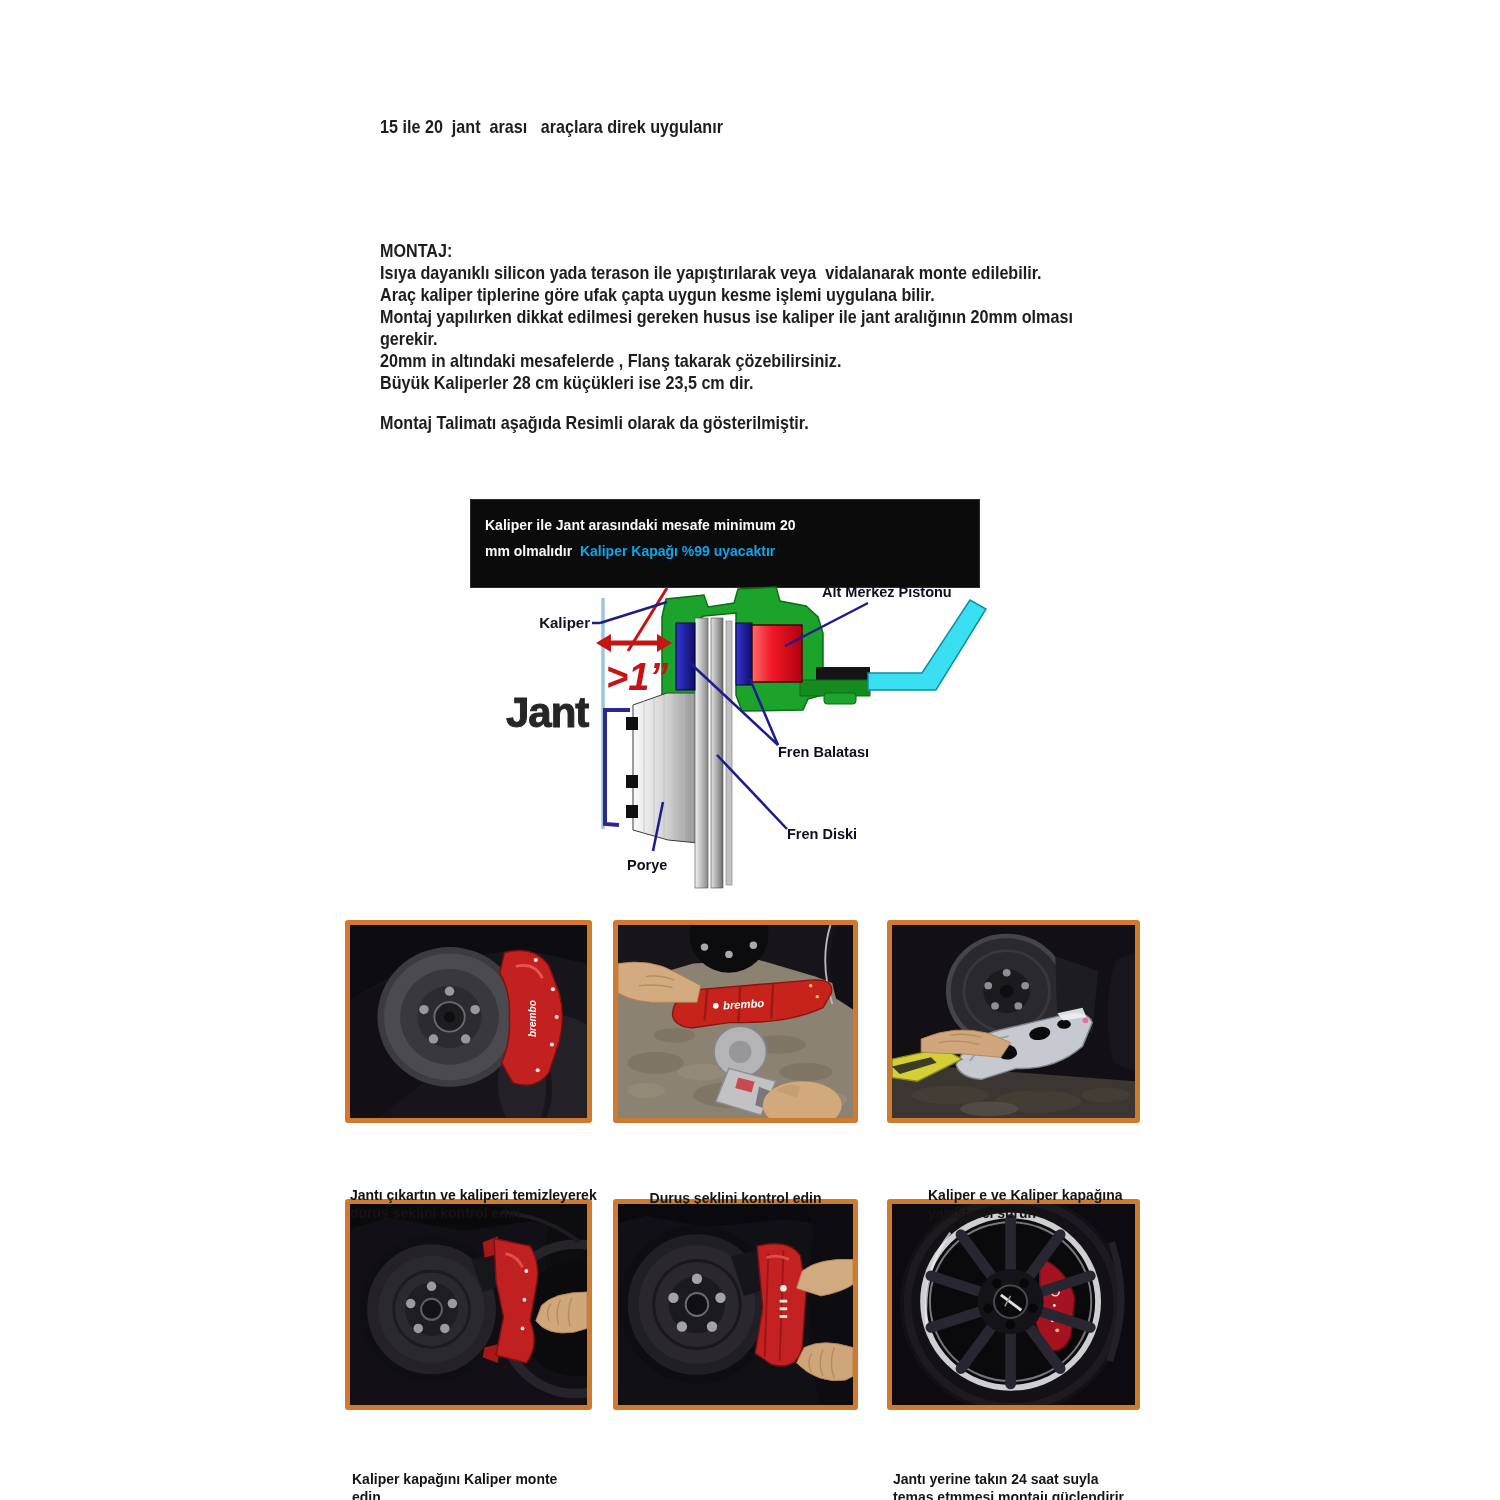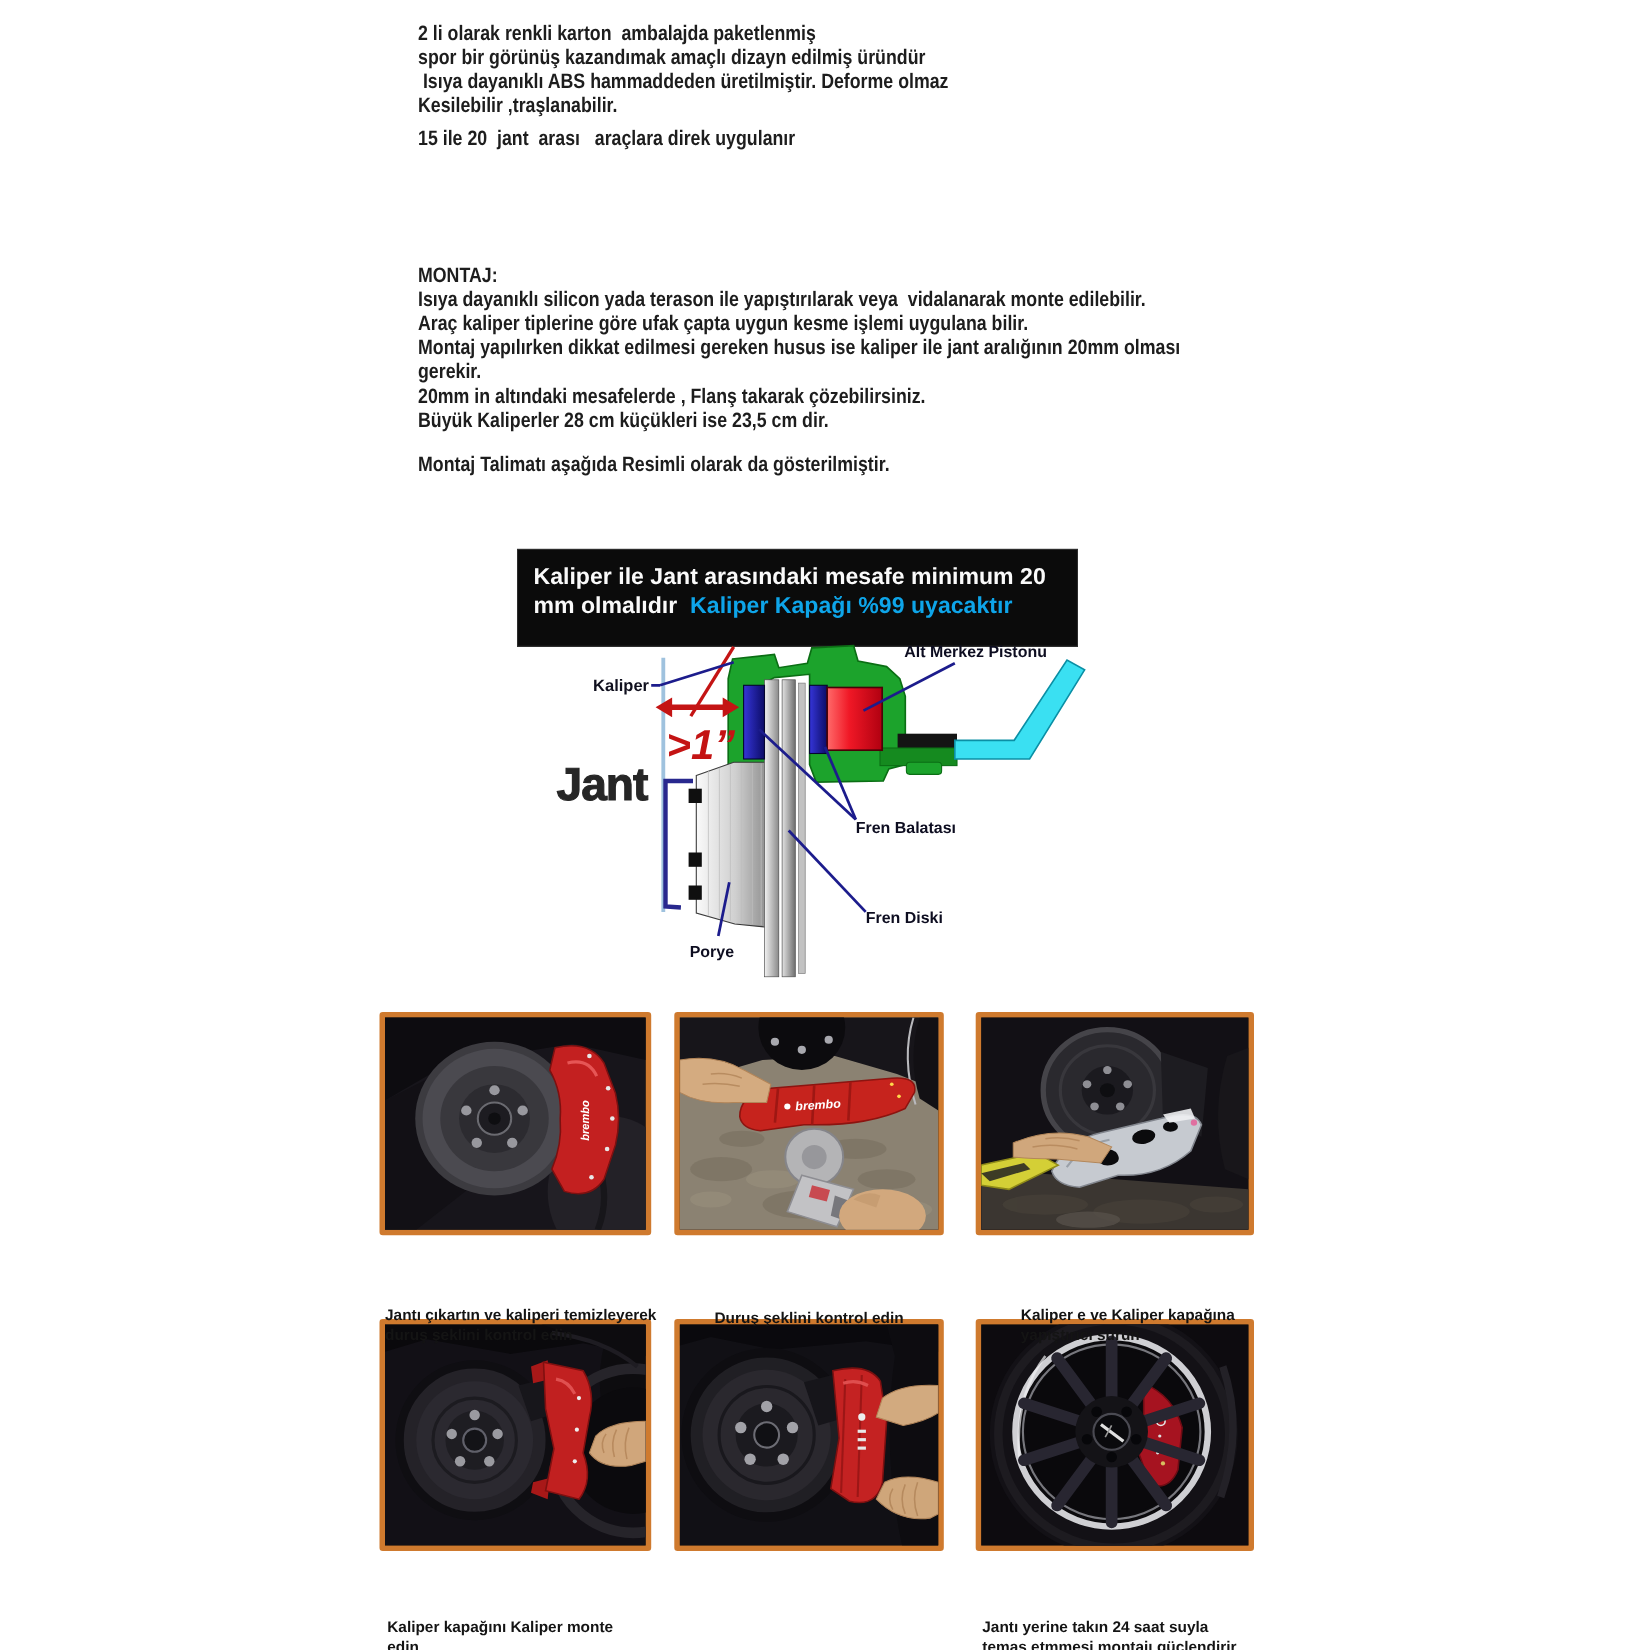--- a/index.html
+++ b/index.html
@@ -5,43 +5,37 @@
   html,body{margin:0;padding:0;background:#fff;}
   .page{position:relative;width:1500px;height:1500px;background:#ffffff;
         font-family:"Liberation Sans",sans-serif;overflow:hidden;}
   .abs{position:absolute;}
   .bline{font-weight:bold;color:#1d1d1d;white-space:pre;
          transform:scaleX(0.85);transform-origin:0 0;}
   .intro-line{font-size:19px;line-height:22px;}
   .montaj-line{font-size:19px;line-height:22px;}
   .footer-line{font-size:19px;line-height:22px;}
   .banner{position:absolute;left:470px;top:499px;width:494px;height:75px;
-          background:#0b0b0b;color:#fafafa;font-weight:bold;font-size:21px;
+          background:#0b0b0b;color:#fafafa;font-weight:bold;font-size:14px;
           line-height:26px;padding:12px 0 0 14px;border:1px solid #2c2c2c;}
   .banner .l2{white-space:pre;}
   .banner .red{color:#0ea5e9;}
   .photo{position:absolute;border:5px solid #cf7a2e;border-radius:3px;
          background:#111;box-sizing:border-box;box-shadow:inset 0 0 0 1px #3a230e;}
   .photo svg{display:block;width:100%;height:100%;}
   .caption{position:absolute;font-weight:bold;color:#141414;font-size:14px;
            line-height:18px;margin-top:46px;}
-  .caption.center{text-align:center;}
+  .caption.center{text-align:center;text-decoration:underline;}
   svg text{font-family:"Liberation Sans",sans-serif;}
 </style>
 </head>
 <body>
 
 <div class="page">
 
-  <div class="abs" style="left:380px;top:20px;">
-    <div class="bline intro-line">2 li olarak renkli karton  ambalajda paketlenmiş</div>
-    <div class="bline intro-line">spor bir görünüş kazandımak amaçlı dizayn edilmiş üründür</div>
-    <div class="bline intro-line"> Isıya dayanıklı ABS hammaddeden üretilmiştir. Deforme olmaz</div>
-    <div class="bline intro-line">Kesilebilir ,traşlanabilir.</div>
-  </div>
   <div class="abs bline intro-line" style="left:380px;top:116px;">15 ile 20  jant  arası   araçlara direk uygulanır</div>
 
   <div class="abs" style="left:380px;top:240px;">
     <div class="bline montaj-line">MONTAJ:</div>
     <div class="bline montaj-line">Isıya dayanıklı silicon yada terason ile yapıştırılarak veya  vidalanarak monte edilebilir.</div>
     <div class="bline montaj-line">Araç kaliper tiplerine göre ufak çapta uygun kesme işlemi uygulana bilir.</div>
     <div class="bline montaj-line">Montaj yapılırken dikkat edilmesi gereken husus ise kaliper ile jant aralığının 20mm olması</div>
     <div class="bline montaj-line">gerekir.</div>
     <div class="bline montaj-line">20mm in altındaki mesafelerde , Flanş takarak çözebilirsiniz.</div>
     <div class="bline montaj-line">Büyük Kaliperler 28 cm küçükleri ise 23,5 cm dir.</div>

